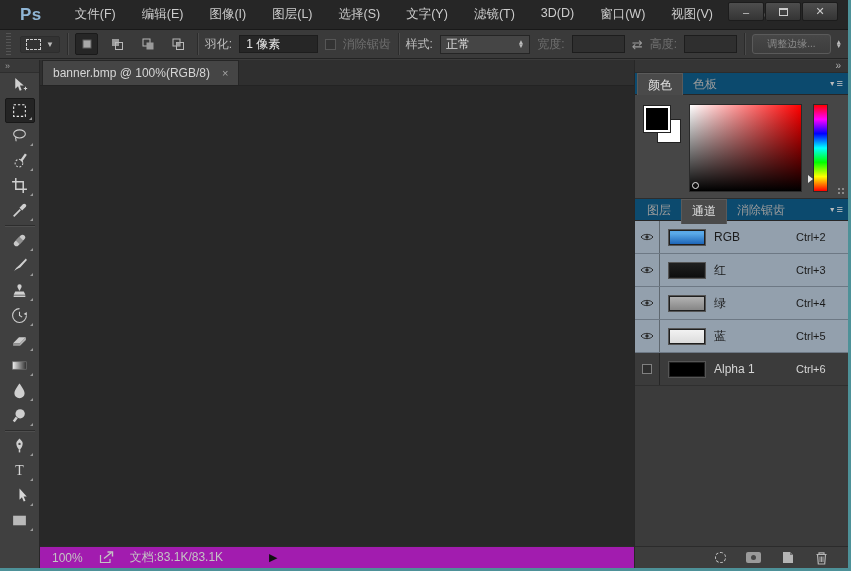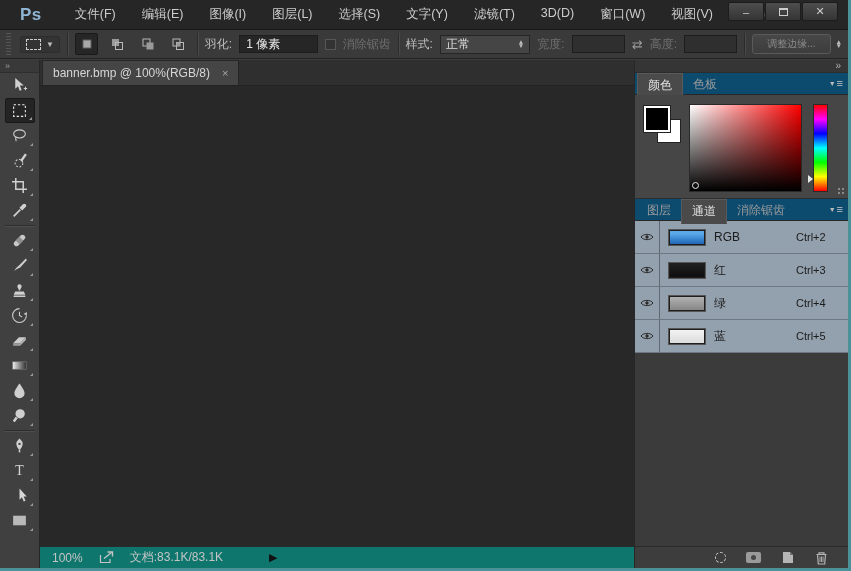--- a/index.html
+++ b/index.html
@@ -78,21 +78,21 @@
   .center { flex: 1; min-width: 0; display: flex; flex-direction: column; }
   .tabstrip { height: 26px; background: #2f2f2f; border-bottom: 1px solid #232323; display: flex; align-items: flex-end; padding-left: 2px; }
   .doc-tab {
     height: 25px; background: #454545; border: 1px solid #262626; border-bottom: none;
     display: flex; align-items: center; gap: 12px; padding: 0 10px;
     color: #d6d6d6; font-size: 12px;
   }
   .tab-close { color: #a5a5a5; font-size: 11px; }
   .canvas { flex: 1; background: #282828; }
   .statusbar {
-    height: 22px; background: #0f766e; border-top: 1px solid #2b2b2b;
+    height: 22px; background: #a21caf; border-top: 1px solid #2b2b2b;
     display: flex; align-items: center; gap: 16px; padding: 0 12px;
     font-size: 12px; color: #c4c4c4;
   }
   .status-flyout { color: #101010; font-size: 11px; margin-left: 30px; }
   
   .dock { width: 214px; background: #3d3d3d; border-left: 1px solid #272727; display: flex; flex-direction: column; }
   .dock-top { height: 13px; background: #353535; border-bottom: 1px solid #2c2c2c;
     color: #b0b0b0; font-size: 10px; line-height: 11px; text-align: right; padding-right: 7px; }
   .panel-tabs { height: 22px; background: #0c4a6e; display: flex; align-items: flex-start; padding-left: 2px; position: relative; border-bottom: 1px solid #272727; }
   .ptab { padding: 3px 10px 4px; font-size: 12px; color: #9b9b9b; }
@@ -455,20 +455,28 @@
         <span class="ch-eye">
           <svg width="14" height="10" viewBox="0 0 14 10">
               <path d="M1 5 C3.5 1.5 10.5 1.5 13 5 C10.5 8.5 3.5 8.5 1 5 Z" fill="none" stroke="#2b2b2b"></path>
               <circle cx="7" c5="5" cy="5" r="1.7" fill="#2b2b2b"></circle>
             </svg>
         </span>
         <span class="ch-thumb thumb-blue"></span>
         <span class="ch-name">蓝</span>
         <span class="ch-key">Ctrl+5</span>
       </div>
+      <div class="ch-row">
+        <span class="ch-eye">
+          <span class="ch-checkbox"></span>
+        </span>
+        <span class="ch-thumb thumb-alpha"></span>
+        <span class="ch-name">Alpha 1</span>
+        <span class="ch-key">Ctrl+6</span>
+      </div>
 
       <div class="ch-empty"></div>
 
       <div class="dock-bottom">
         <span class="icon-load-sel"></span>
         <span class="icon-save-sel">
             <i></i>
           </span>
         <svg width="14" height="13" viewBox="0 0 14 13">
             <path d="M2 1 H9 L12 4 V12 H2 Z" fill="#b5b5b5"></path>

